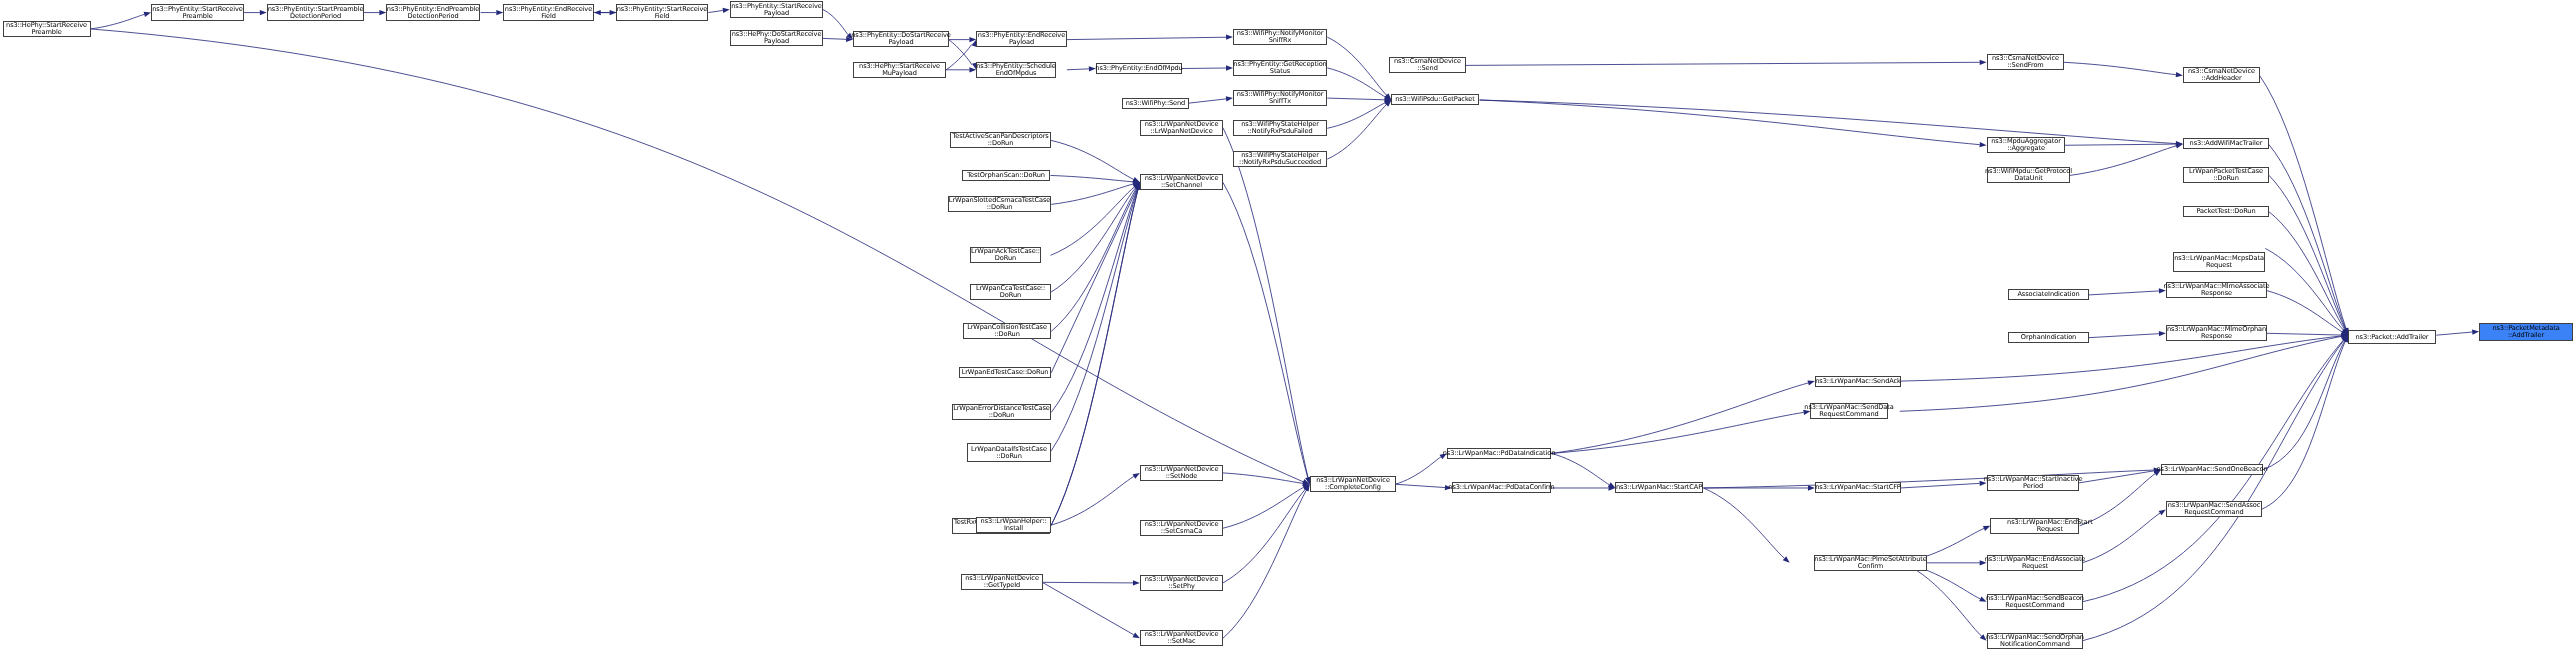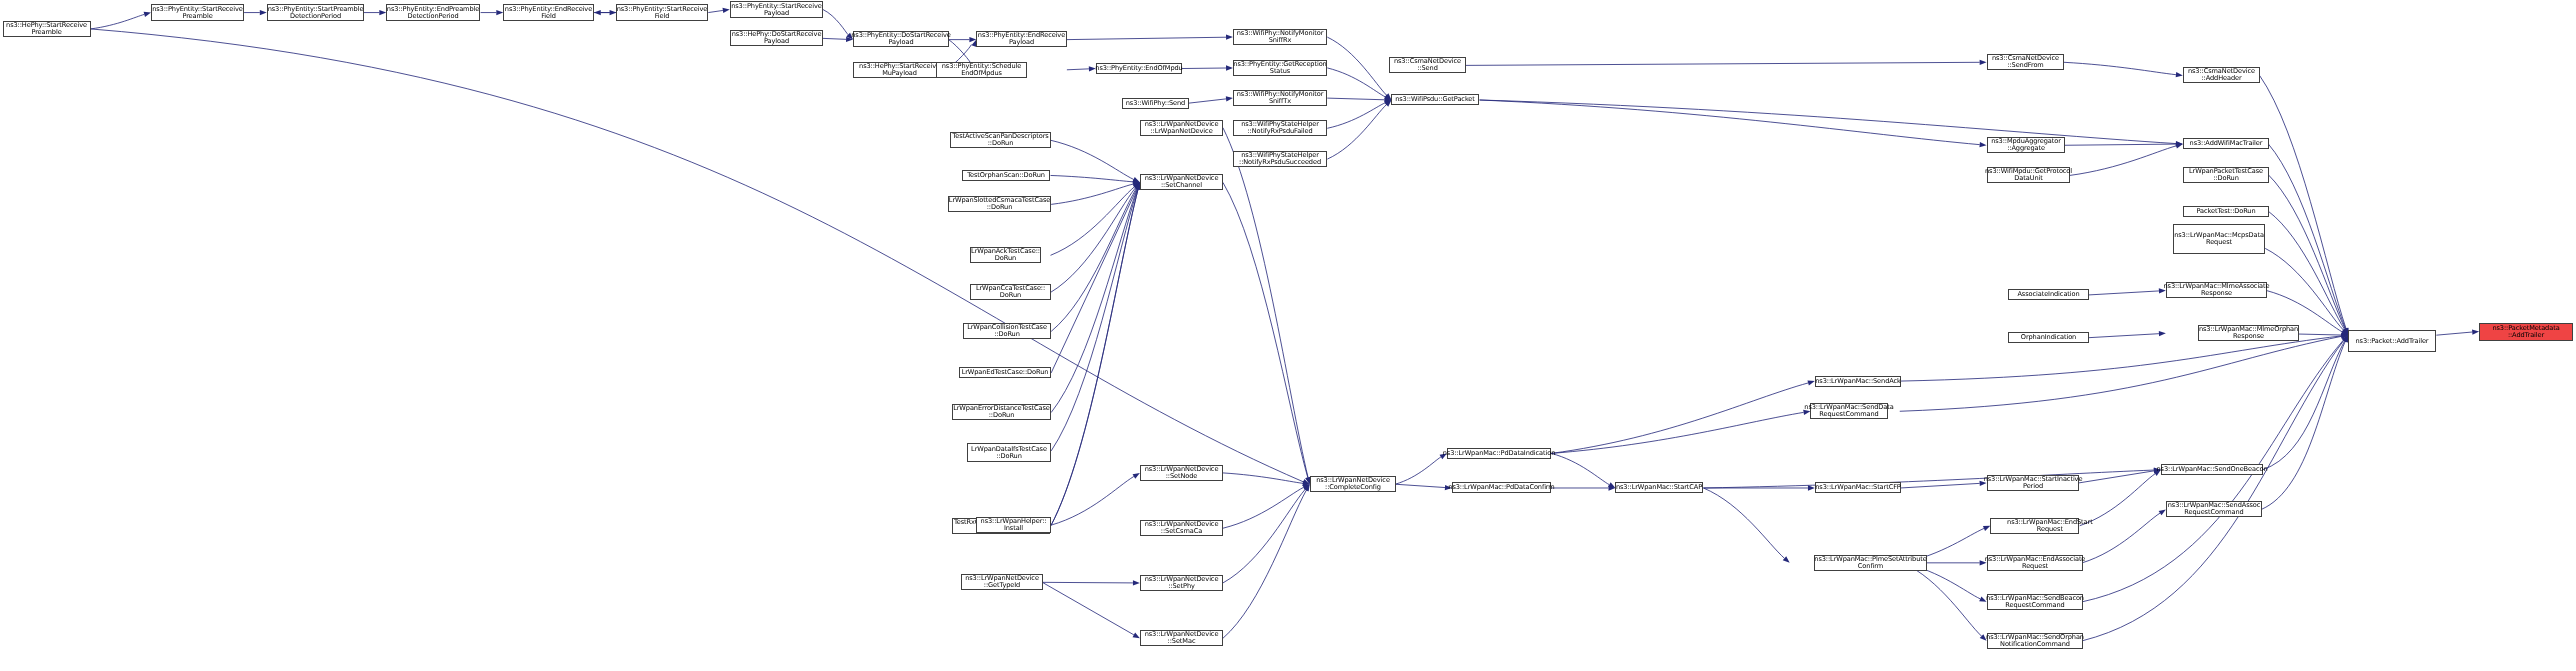--- a/index.html
+++ b/index.html
@@ -23,21 +23,21 @@
     justify-content:center;
     text-align:center;
     line-height:1.05;
     font-size:6.6px;
     letter-spacing:-0.1px;
     padding:0.6px 1.3px;
     white-space:pre-line;
     z-index:3;
   }
   .node.hl{
-    background:#ef4444;
+    background:#3b82f6;
     border:0.6px solid #404040;
   }
   svg#edges{
     position:absolute;
     left:0;top:0;
     width:2576px;
     height:671px;
     z-index:1;
     pointer-events:none;
   }
@@ -237,21 +237,21 @@
       <div class="node" style="left: 730px; top: 1.3px; width: 93px; height: 16.4px;">ns3::PhyEntity::StartReceive
 Payload</div>
       <div class="node" style="left: 730px; top: 30px; width: 93px; height: 16.4px;">ns3::HePhy::DoStartReceive
 Payload</div>
       <div class="node" style="left: 853px; top: 31px; width: 96px; height: 16.4px;">ns3::PhyEntity::DoStartReceive
 Payload</div>
       <div class="node" style="left: 976px; top: 31px; width: 91px; height: 16.4px;">ns3::PhyEntity::EndReceive
 Payload</div>
       <div class="node" style="left: 853px; top: 62px; width: 93px; height: 16.4px;">ns3::HePhy::StartReceive
 MuPayload</div>
-      <div class="node" style="left: 936px; top: 62px; width: 91px; height: 16.4px;">ns3::PhyEntity::Schedule
+      <div class="node" style="left: 976px; top: 62px; width: 80px; height: 16.4px;">ns3::PhyEntity::Schedule
 EndOfMpdus</div>
       <div class="node" style="left: 1096px; top: 63px; width: 86px; height: 11.3px;">ns3::PhyEntity::EndOfMpdu</div>
       <div class="node" style="left: 1233px; top: 29px; width: 94px; height: 16.4px;">ns3::WifiPhy::NotifyMonitor
 SniffRx</div>
       <div class="node" style="left: 1233px; top: 60px; width: 94px; height: 16.4px;">ns3::PhyEntity::GetReception
 Status</div>
       <div class="node" style="left: 1122px; top: 98px; width: 67px; height: 11.3px;">ns3::WifiPhy::Send</div>
       <div class="node" style="left: 1233px; top: 90px; width: 94px; height: 16.4px;">ns3::WifiPhy::NotifyMonitor
 SniffTx</div>
       <div class="node" style="left: 1233px; top: 120px; width: 94px; height: 16.4px;">ns3::WifiPhyStateHelper
@@ -266,29 +266,29 @@
       <div class="node" style="left: 2183px; top: 67px; width: 77px; height: 16.4px;">ns3::CsmaNetDevice
 ::AddHeader</div>
       <div class="node" style="left: 1987px; top: 137px; width: 78px; height: 16.4px;">ns3::MpduAggregator
 ::Aggregate</div>
       <div class="node" style="left: 2183px; top: 138px; width: 86px; height: 11.3px;">ns3::AddWifiMacTrailer</div>
       <div class="node" style="left: 1987px; top: 167px; width: 83px; height: 16.4px;">ns3::WifiMpdu::GetProtocol
 DataUnit</div>
       <div class="node" style="left: 2183px; top: 167px; width: 86px; height: 16.4px;">LrWpanPacketTestCase
 ::DoRun</div>
       <div class="node" style="left: 2183px; top: 206px; width: 86px; height: 11.3px;">PacketTest::DoRun</div>
-      <div class="node" style="left: 2173px; top: 224px; width: 92px; height: 30px;">ns3::LrWpanMac::McpsData
+      <div class="node" style="left: 2173px; top: 252px; width: 92px; height: 20px;">ns3::LrWpanMac::McpsData
 Request</div>
       <div class="node" style="left: 2166px; top: 282px; width: 101px; height: 16.4px;">ns3::LrWpanMac::MlmeAssociate
 Response</div>
       <div class="node" style="left: 2008px; top: 289px; width: 81px; height: 11.3px;">AssociateIndication</div>
-      <div class="node" style="left: 2166px; top: 325px; width: 101px; height: 16.4px; margin-left: 32px;">ns3::LrWpanMac::MlmeOrphan
+      <div class="node" style="left: 2166px; top: 325px; width: 101px; height: 16.4px;">ns3::LrWpanMac::MlmeOrphan
 Response</div>
       <div class="node" style="left: 2008px; top: 332px; width: 81px; height: 11.3px;">OrphanIndication</div>
-      <div class="node" style="left: 2348px; top: 330px; width: 88px; height: 22px;">ns3::Packet::AddTrailer</div>
+      <div class="node" style="left: 2348px; top: 330px; width: 88px; height: 14px;">ns3::Packet::AddTrailer</div>
       <div class="node hl" style="left: 2479px; top: 323px; width: 94px; height: 17.6px;">ns3::PacketMetadata
 ::AddTrailer</div>
       <div class="node" style="left: 950px; top: 132px; width: 101px; height: 16.4px;">TestActiveScanPanDescriptors
 ::DoRun</div>
       <div class="node" style="left: 962px; top: 170px; width: 88px; height: 11.3px;">TestOrphanScan::DoRun</div>
       <div class="node" style="left: 948px; top: 196px; width: 103px; height: 16.4px;">LrWpanSlottedCsmacaTestCase
 ::DoRun</div>
       <div class="node" style="left: 970px; top: 247px; width: 71px; height: 16.4px;">LrWpanAckTestCase::
 DoRun</div>
       <div class="node" style="left: 970px; top: 284px; width: 81px; height: 16.4px;">LrWpanCcaTestCase::

